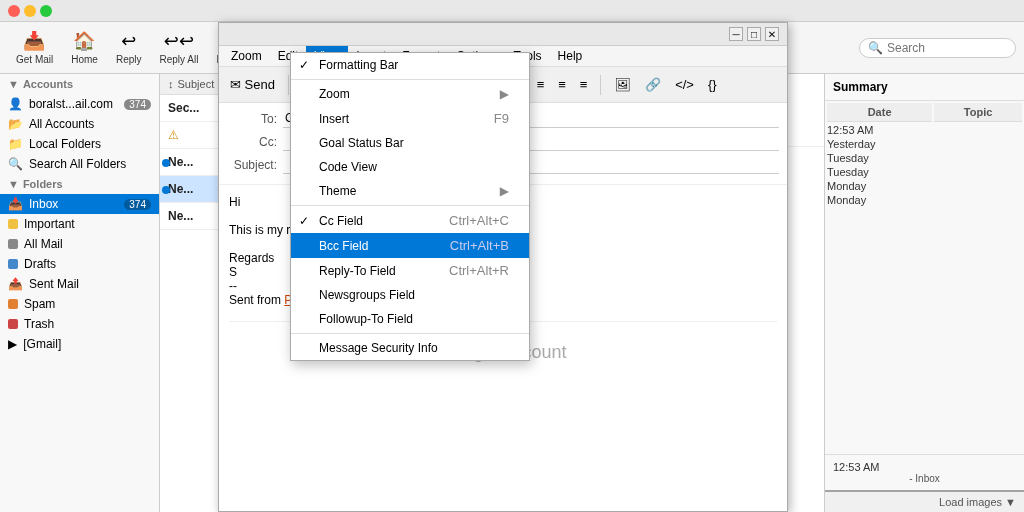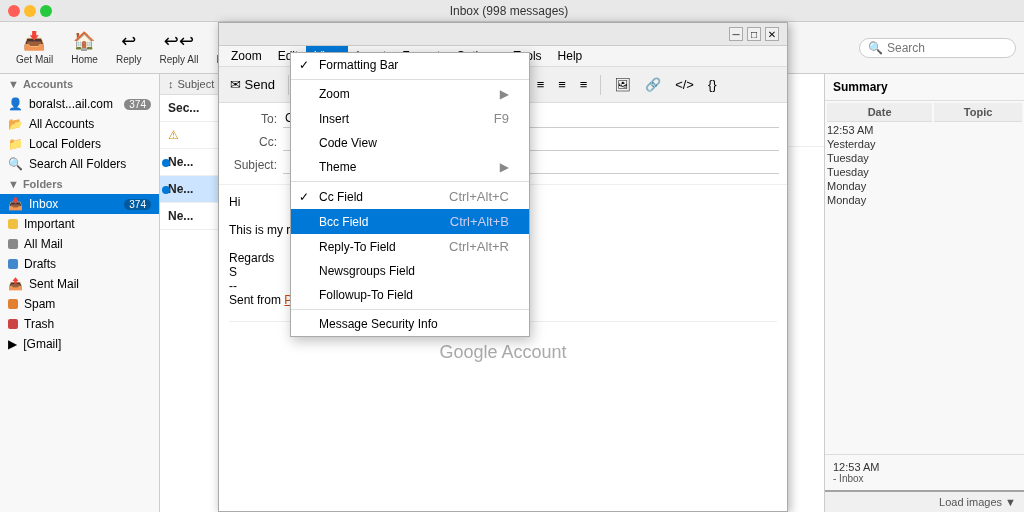--- a/index.html
+++ b/index.html
@@ -102,21 +102,20 @@
 <body>
 
 <div class="app-window">
 
   <div class="title-bar">
     <div class="title-bar-left">
       <div class="title-bar-btn tb-close"></div>
       <div class="title-bar-btn tb-min"></div>
       <div class="title-bar-btn tb-max"></div>
     </div>
-    <div class="title-bar-title">Inbox (998 messages)</div>
     <div style="width:50px"></div>
   </div>
 
   <div class="toolbar">
     <div class="toolbar-btn">
       <span class="icon">📥</span>
       <span class="label">Get Mail</span>
     </div>
     <div class="toolbar-btn">
       <span class="icon">🏠</span>
@@ -279,21 +278,21 @@
         </tr>
         <tr class="summary-row">
           <td class="summary-time">Monday</td>
           <td></td>
         </tr>
       </tbody>
         </table>
       <div style="margin-top:auto">
         <div style="padding:6px 8px; font-size:11px; border-top:1px solid #ddd;">
           <div style="color:#333;">12:53 AM</div>
-          <div style="color:#555; font-size:10px;">- Inbox</div>
+          <div style="color:#555; font-size:10px;text-align:center;">- Inbox</div>
         </div>
         <div class="load-images-bar">
           <span style="cursor:pointer; color:#555;">Load images ▼</span>
         </div>
       </div>
     </div>
 
   </div>
 </div>
 
@@ -377,20 +376,23 @@
   <div class="menu-sep"></div>
   <div class="menu-item">
     <span>Zoom</span>
     <span class="arrow">▶</span>
   </div>
   <div class="menu-item">
     <span>Insert</span>
     <span class="shortcut">F9</span>
   </div>
   <div class="menu-item">
+    <span>Goal Status Bar</span>
+  </div>
+  <div class="menu-item">
     <span>Code View</span>
   </div>
   <div class="menu-item">
     <span>Theme</span>
     <span class="arrow">▶</span>
   </div>
   <div class="menu-sep"></div>
   <div class="menu-item">
     <span class="check">✓</span>
     <span>Cc Field</span>

